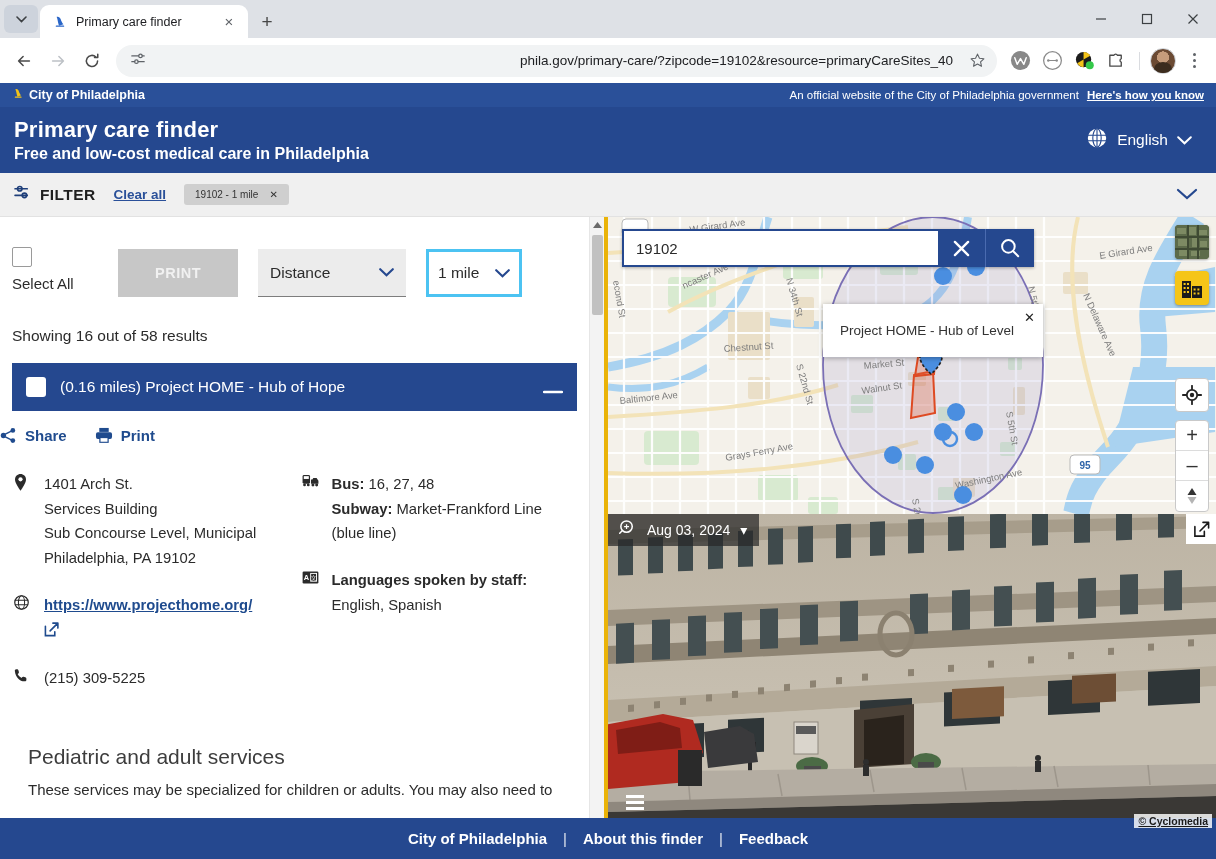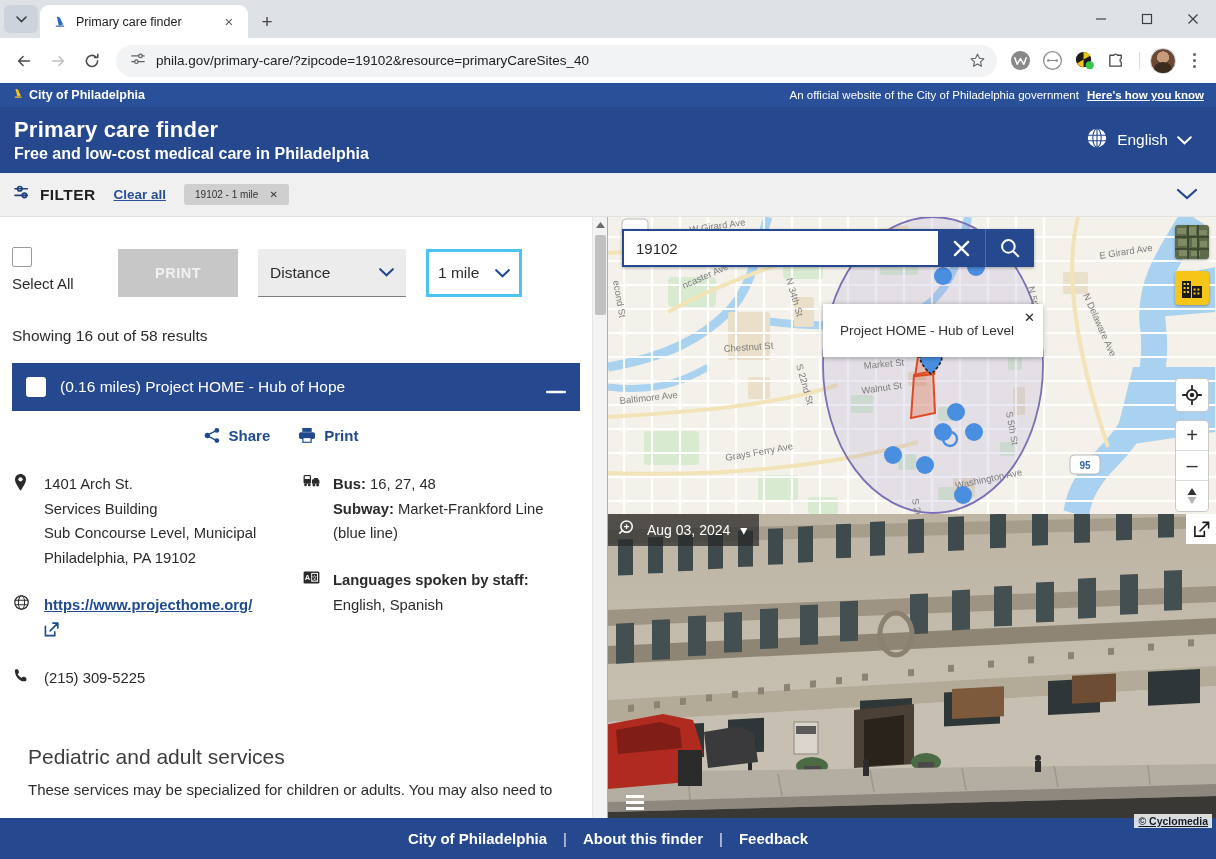--- a/index.html
+++ b/index.html
@@ -54,21 +54,21 @@
   }
   .nav-btn {
     width: 32px; height: 32px; border-radius: 50%;
     display: flex; align-items: center; justify-content: center;
     color: #4a4a4a;
   }
   .nav-btn.disabled { color: #bdc1c6; }
   .omnibox {
     flex: 1; height: 32px; background: #f1f3f4; border-radius: 16px;
     display: flex; align-items: center; padding: 0 6px 0 14px;
-    margin: 17px 6px; gap: 10px;
+    margin: 17px 6px; gap: 10px; text-align: right;
   }
   .omnibox-url {
     flex: 1; font-size: 13.5px; color: #202124;
     white-space: nowrap; overflow: hidden;
   }
   .omni-star {
     width: 28px; height: 28px; border-radius: 50%;
     display: flex; align-items: center; justify-content: center; color: #5f6368;
   }
   .ext-icons { display: flex; align-items: center; gap: 2px; }
@@ -132,21 +132,21 @@
     background: #cfcfcf; border-radius: 3px; padding: 5px 11px;
     display: flex; align-items: center; gap: 11px;
     font-size: 10px; color: #333;
   }
   .filter-chevron { margin-left: auto; color: #2a5099; padding-right: 4px; }
 
   
   .body-split { display: flex; height: 615px; }
   .left-pane {
     width: 608px; position: relative; background: #fff;
-    overflow: hidden; border-right: 1px solid #eab308;
+    overflow: hidden; border-right: 4px solid #eab308;
   }
   .left-scroll { position: absolute; inset: 0 15px 0 0; overflow: hidden; }
 
   .controls-row {
     display: flex; align-items: flex-start; padding: 14px 12px 0 12px; gap: 20px;
   }
   .select-all {
     display: flex; flex-wrap: wrap; width: 86px; gap: 8px;
     padding-top: 16px; font-size: 15px; color: #2b2b2b;
   }
@@ -181,21 +181,21 @@
 
   .result-card-head {
     margin: 0 12px; background: #25488f; color: #fff; height: 48px;
     display: flex; align-items: center; padding: 0 14px; gap: 14px;
   }
   .result-card-head .cbox { background: #fff; border: none; border-radius: 3px; }
   .result-title { font-size: 15.5px; flex: 1; }
   .collapse-btn { font-size: 22px; line-height: 1; }
 
   .share-row {
-    display: flex; justify-content: center; gap: 28px;
+    display: flex; justify-content: flex-start; gap: 28px;
     padding: 16px 30px 0 0; color: #1f4b8e;
     font-size: 15px; font-weight: 700;
   }
   .share-row span { display: flex; align-items: center; gap: 8px; }
 
   .detail-grid {
     display: flex; padding: 28px 14px 0 14px; gap: 14px;
   }
   .detail-col { flex: 1; }
   .detail-item { display: flex; gap: 12px; margin-bottom: 22px; }

